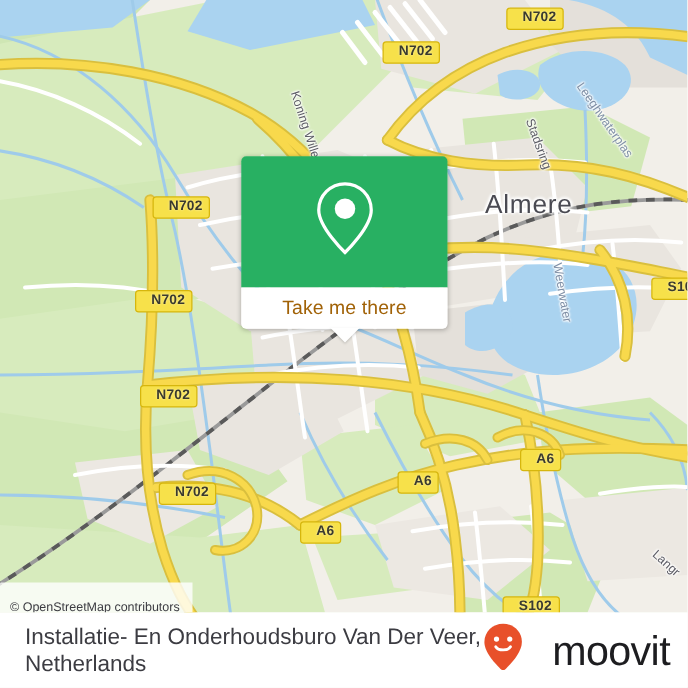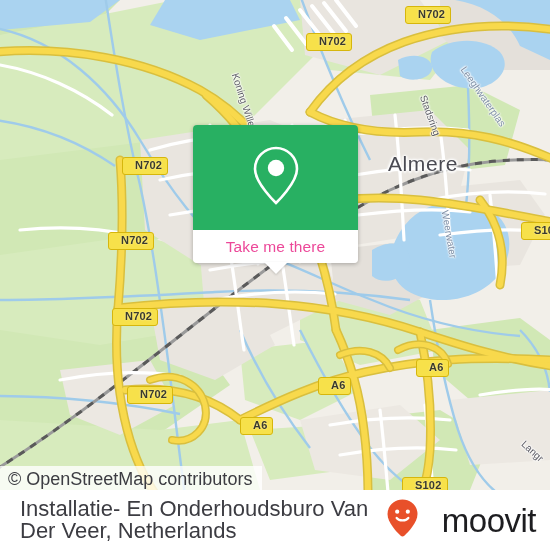--- a/index.html
+++ b/index.html
@@ -79,45 +79,45 @@
     display: flex; align-items: center; justify-content: center;
   }
   .callout-bottom {
     height: 33px;
     background: #ffffff;
     border-radius: 0 0 4px 4px;
     display: flex; align-items: center; justify-content: center;
     position: relative;
   }
   .callout-label {
-    color: #ec4899;
+    color: #a16207;
     font-size: 15.5px;
     letter-spacing: .1px;
   }
   .callout-tip {
     position: absolute;
     left: 50%; bottom: -11px;
     margin-left: -12px;
     width: 0; height: 0;
     border-left: 12px solid transparent;
     border-right: 12px solid transparent;
     border-top: 12px solid #ffffff;
     filter: drop-shadow(0 1px 1px rgba(0,0,0,.18));
   }
 
   
   .attribution {
     position: absolute;
     left: 0; top: 466px;
     height: 24px;
     padding: 17px 10px 0 8px;
-    display: flex; align-items: flex-end;
+    display: flex; align-items: center;
     background: rgba(255,255,255,.80);
     color: #3c3c42;
-    font-size: 18px;
+    font-size: 10px;
   }
 
   
   .footer {
     position: absolute;
     left: 0; top: 490px;
     width: 550px; height: 60px;
     background: #ffffff;
     display: flex; align-items: center;
     overflow: hidden;
@@ -125,21 +125,21 @@
   .footer-ghost {
     position: absolute; left: 0; top: -490px;
     opacity: .07;
     pointer-events: none;
   }
   .footer-title {
     position: relative;
     margin-left: 20px;
     width: 370px;
     color: #3c3c42;
-    font-size: 22px;
+    font-size: 18px;
     line-height: 22px;
   }
   .brand {
     position: absolute;
     right: 14px; top: 50%;
     transform: translateY(-50%);
     display: flex; align-items: center; gap: 2px;
   }
   .brand-word {
     color: #1d1d20;

